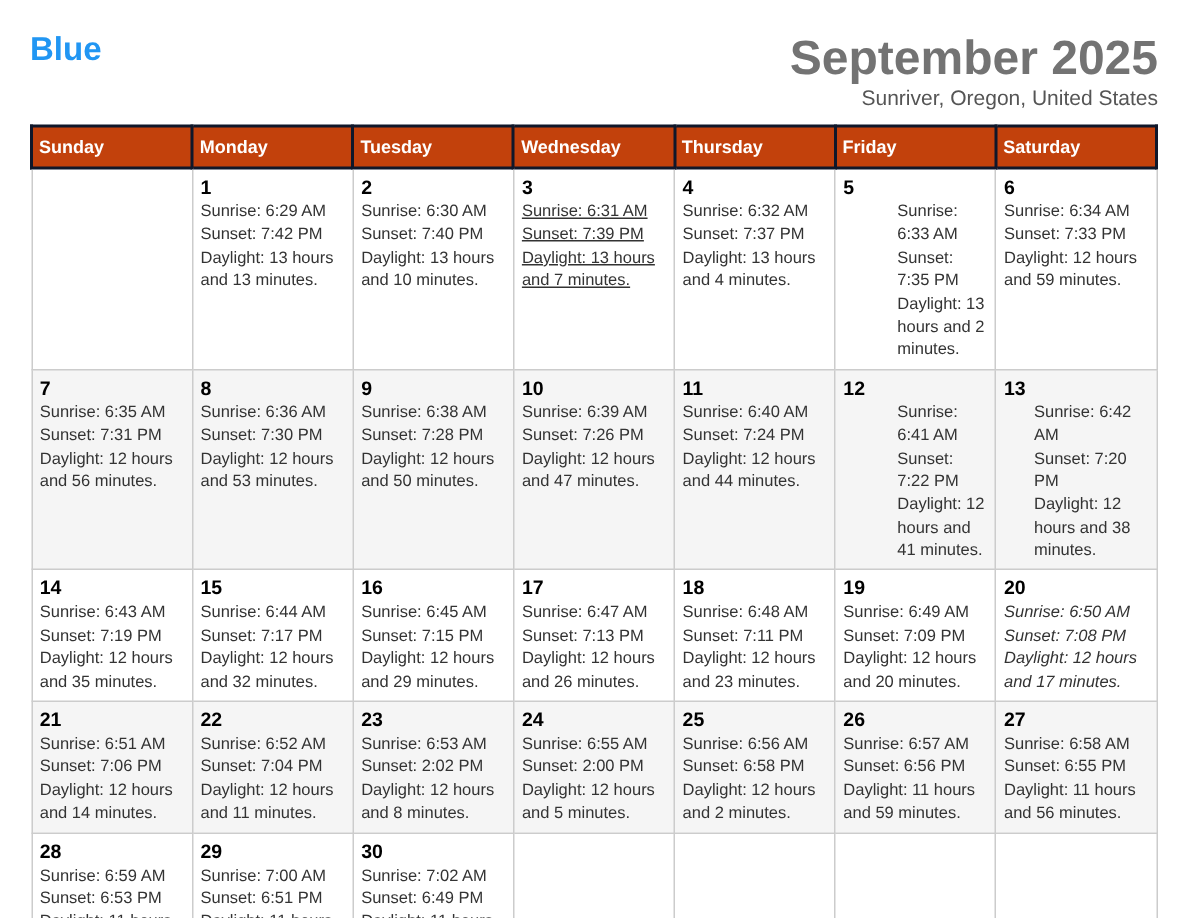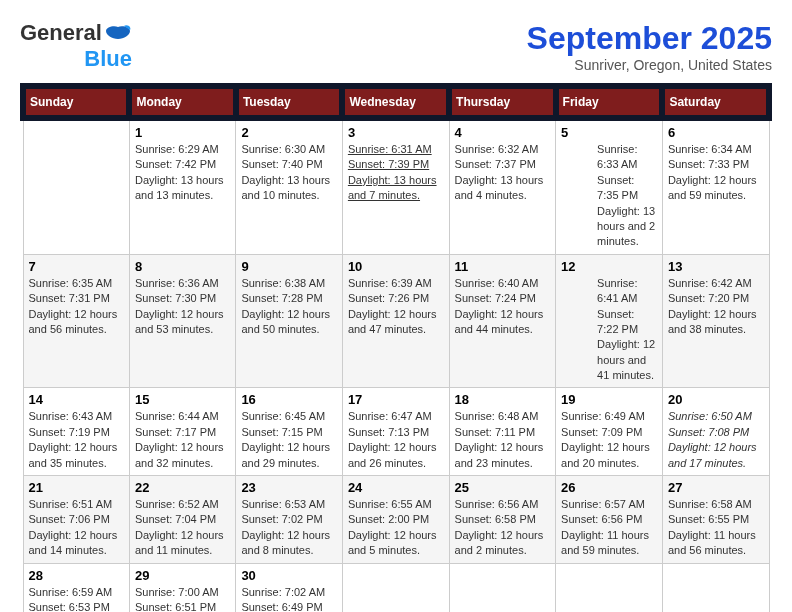--- a/index.html
+++ b/index.html
@@ -15,39 +15,39 @@
       justify-content: space-between;
       align-items: flex-start;
       margin-bottom: 10px;
     }
     .title-block {
       text-align: right;
     }
     .main-title {
       font-size: 32px;
       font-weight: bold;
-      color: #1d4ed8;
+      color: #737373;
     }
     .subtitle {
       font-size: 14px;
       color: #555;
     }
     table {
       width: 100%;
       border-collapse: collapse;
       font-size: 11px;
     }
     thead tr th {
-      background-color: #7f1d1d;
+      background-color: #c2410c;
       color: #fff;
       padding: 6px 4px;
       text-align: left;
       font-size: 12px;
       font-weight: bold;
-      border: 6px solid #0f172a;
+      border: 2px solid #0f172a;
     }
     tbody tr td {
       border: 1px solid #ccc;
       padding: 4px 5px;
       vertical-align: top;
       width: 107px;
     }
     tbody tr:nth-child(even) {
       background-color: #f5f5f5;
     }
@@ -76,27 +76,20 @@
       font-size: 22px;
       font-weight: bold;
     }
   </style>
 </head>
 <body>
 
 <div class="header">
   <div class="logo-wrapper">
     <div>
-      <div style="display:flex;align-items:center;gap:2px;">
-        <span class="logo-dark">General</span>
-        <svg width="28" height="16" viewBox="0 0 28 16">
-          <path d="M14 2 C18 0 26 2 26 6 C26 10 20 14 14 14 C8 14 2 10 2 6 C2 2 10 0 14 2Z" fill="#1565C0"></path>
-          <path d="M20 1 C22 -1 28 1 26 5" fill="#2196F3"></path>
-        </svg>
-      </div>
       <div style="display:flex;justify-content:flex-end;">
         <span class="logo-blue">Blue</span>
       </div>
     </div>
   </div>
   <div class="title-block">
     <div class="main-title">September 2025</div>
     <div class="subtitle">Sunriver, Oregon, United States</div>
   </div>
 </div>
@@ -185,21 +178,21 @@
 Daylight: 12 hours and 44 minutes.</div>
         </td>
         <td>
           <span class="day-num">12</span>
           <div class="day-info" style="white-space: pre-line; margin-left: 36px;">Sunrise: 6:41 AM
 Sunset: 7:22 PM
 Daylight: 12 hours and 41 minutes.</div>
         </td>
         <td>
           <span class="day-num">13</span>
-          <div class="day-info" style="white-space: pre-line;">Sunrise: 6:42 AM
+          <div class="day-info" style="white-space: pre-line; margin-left: 20px;">Sunrise: 6:42 AM
 Sunset: 7:20 PM
 Daylight: 12 hours and 38 minutes.</div>
         </td>
       </tr>
       <tr>
         <td>
           <span class="day-num">14</span>
           <div class="day-info" style="white-space: pre-line;">Sunrise: 6:43 AM
 Sunset: 7:19 PM
 Daylight: 12 hours and 35 minutes.</div>
@@ -250,21 +243,21 @@
         </td>
         <td>
           <span class="day-num">22</span>
           <div class="day-info" style="white-space: pre-line;">Sunrise: 6:52 AM
 Sunset: 7:04 PM
 Daylight: 12 hours and 11 minutes.</div>
         </td>
         <td>
           <span class="day-num">23</span>
           <div class="day-info" style="white-space: pre-line;">Sunrise: 6:53 AM
-Sunset: 7:02 PM
+Sunset: 2:02 PM
 Daylight: 12 hours and 8 minutes.</div>
         </td>
         <td>
           <span class="day-num">24</span>
           <div class="day-info" style="white-space: pre-line;">Sunrise: 6:55 AM
 Sunset: 2:00 PM
 Daylight: 12 hours and 5 minutes.</div>
         </td>
         <td>
           <span class="day-num">25</span>

